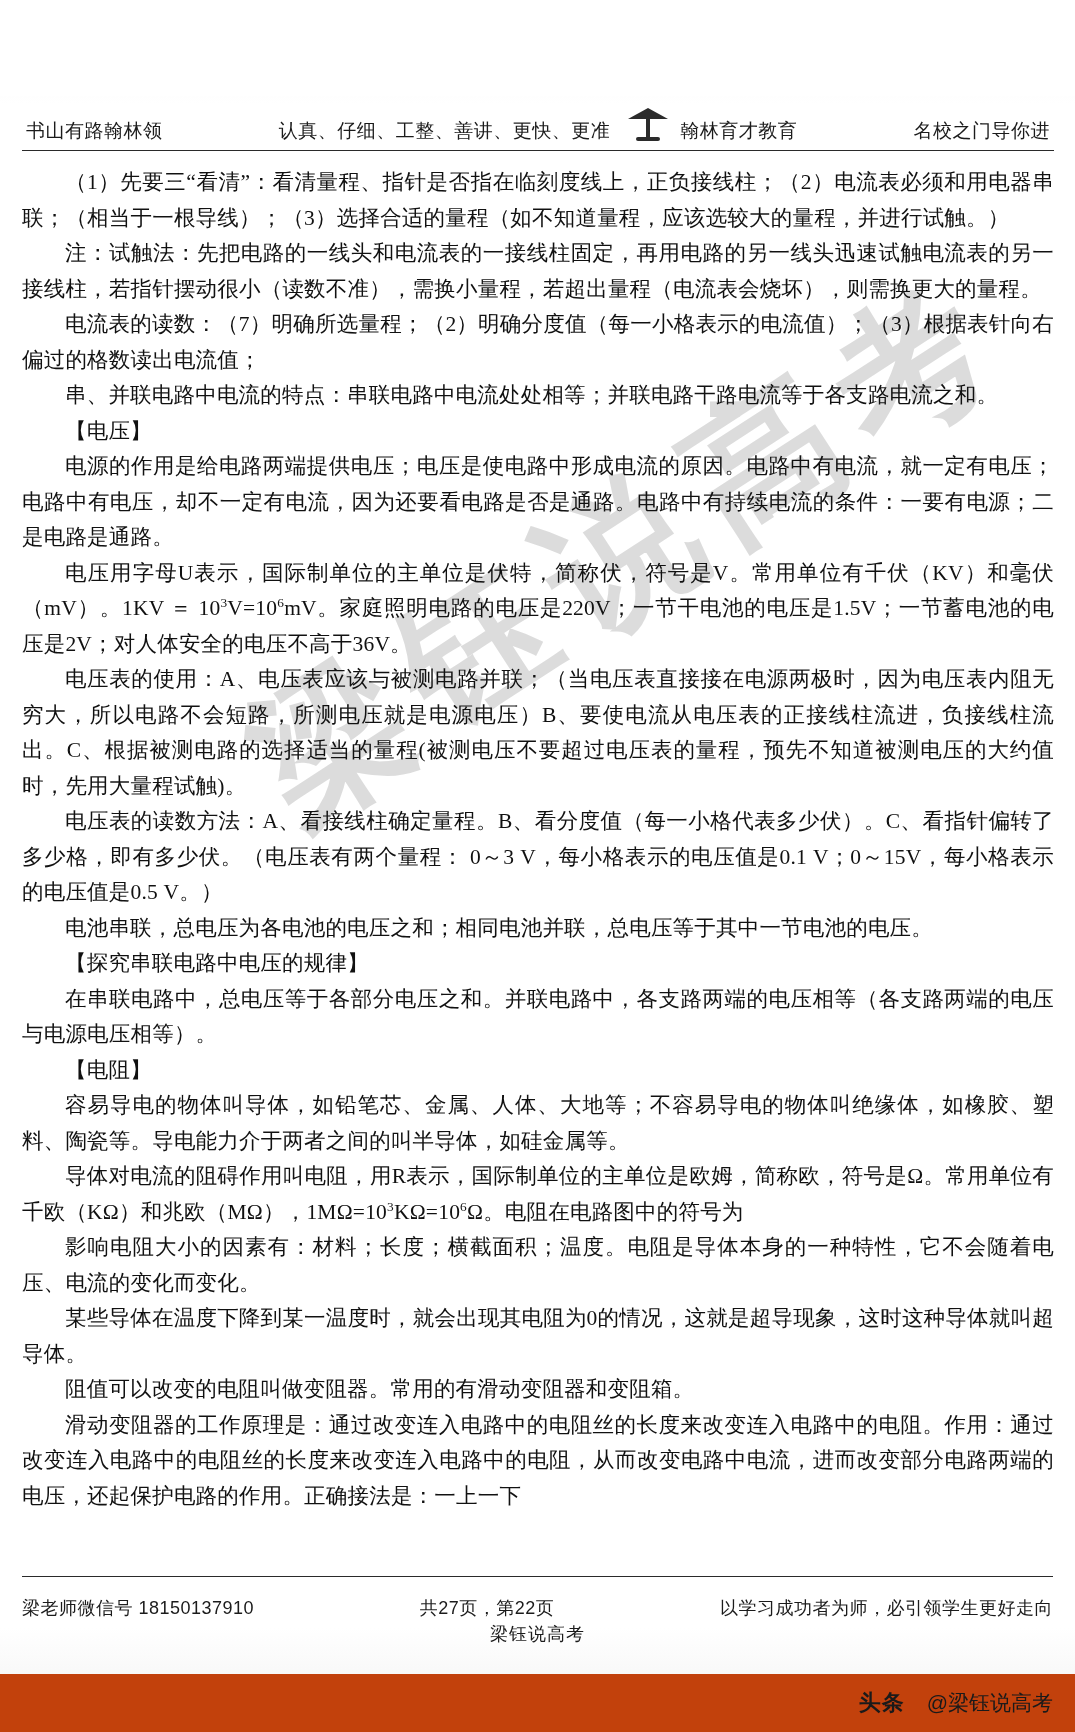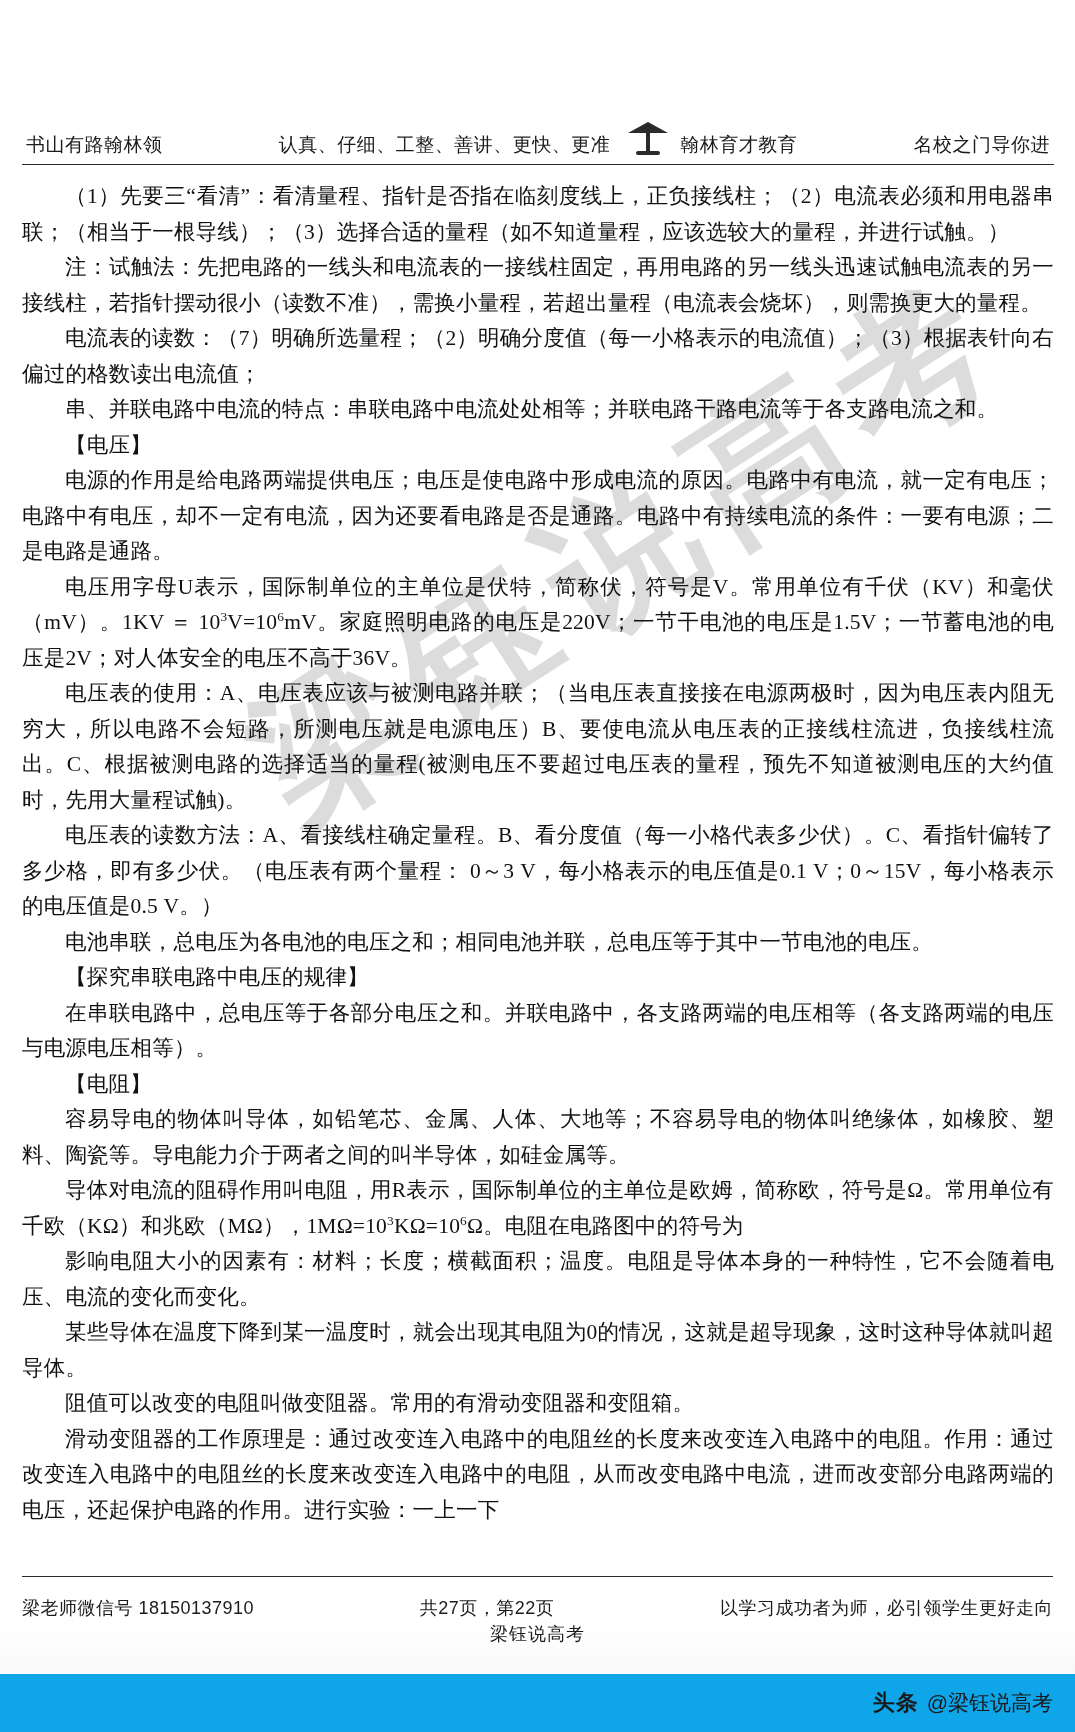--- a/index.html
+++ b/index.html
@@ -25,21 +25,21 @@
   
   .scan-shade {
     position: absolute;
     left: 0; top: 0; right: 0; bottom: 0;
     background: linear-gradient(180deg, #f3f3f3 0%, #ffffff 6%, #ffffff 94%, #f0f0f0 100%);
     pointer-events: none;
   }
   .content {
     position: absolute;
     left: 22px;
-    top: 118px;
+    top: 104px;
     width: 1032px;
   }
   
   .doc-header {
     display: flex;
     align-items: flex-end;
     justify-content: space-between;
     font-size: 19px;
     letter-spacing: 0.5px;
     padding: 0 4px 4px 4px;
@@ -153,42 +153,42 @@
     margin-top: 2px;
     letter-spacing: 1px;
   }
   
   .bottom-bar {
     position: absolute;
     left: 0;
     bottom: 0;
     width: 1075px;
     height: 58px;
-    background: #0ea5e9;
+    background: #c2410c;
     display: flex;
     align-items: center;
     justify-content: flex-end;
     padding-right: 22px;
     box-sizing: border-box;
   }
   .toutiao {
     display: flex;
     align-items: center;
     gap: 8px;
     font-size: 21px;
     color: #222;
   }
   .toutiao .tt-logo {
     display: inline-block;
     font-weight: bold;
     font-size: 22px;
     letter-spacing: 1px;
     color: #1a1a1a;
   }
-  .toutiao .tt-name { color: #1a1a1a; }
+  .toutiao .tt-name { color: #1a1a1a; margin-left: 14px; }
   .top-strip {
     position: absolute;
     left: 0; top: 0;
     width: 1075px; height: 96px;
     background: #ffffff;
   }
 </style>
 </head>
 <body>
 
@@ -228,21 +228,21 @@
         <p class="para">电压表的读数方法：A、看接线柱确定量程。B、看分度值（每一小格代表多少伏）。C、看指针偏转了多少格，即有多少伏。（电压表有两个量程： 0～3 V，每小格表示的电压值是0.1 V；0～15V，每小格表示的电压值是0.5 V。）</p>
         <p class="para">电池串联，总电压为各电池的电压之和；相同电池并联，总电压等于其中一节电池的电压。</p>
         <p class="para bracket-head">【探究串联电路中电压的规律】</p>
         <p class="para">在串联电路中，总电压等于各部分电压之和。并联电路中，各支路两端的电压相等（各支路两端的电压与电源电压相等）。</p>
         <p class="para bracket-head">【电阻】</p>
         <p class="para">容易导电的物体叫导体，如铅笔芯、金属、人体、大地等；不容易导电的物体叫绝缘体，如橡胶、塑料、陶瓷等。导电能力介于两者之间的叫半导体，如硅金属等。</p>
         <p class="para">导体对电流的阻碍作用叫电阻，用R表示，国际制单位的主单位是欧姆，简称欧，符号是Ω。常用单位有千欧（KΩ）和兆欧（MΩ），1MΩ=10<span class="sup">3</span>KΩ=10<span class="sup">6</span>Ω。电阻在电路图中的符号为</p>
         <p class="para">影响电阻大小的因素有：材料；长度；横截面积；温度。电阻是导体本身的一种特性，它不会随着电压、电流的变化而变化。</p>
         <p class="para">某些导体在温度下降到某一温度时，就会出现其电阻为0的情况，这就是超导现象，这时这种导体就叫超导体。</p>
         <p class="para">阻值可以改变的电阻叫做变阻器。常用的有滑动变阻器和变阻箱。</p>
-        <p class="para">滑动变阻器的工作原理是：通过改变连入电路中的电阻丝的长度来改变连入电路中的电阻。作用：通过改变连入电路中的电阻丝的长度来改变连入电路中的电阻，从而改变电路中电流，进而改变部分电路两端的电压，还起保护电路的作用。进行实验：一上一下</p>
+        <p class="para">滑动变阻器的工作原理是：通过改变连入电路中的电阻丝的长度来改变连入电路中的电阻。作用：通过改变连入电路中的电阻丝的长度来改变连入电路中的电阻，从而改变电路中电流，进而改变部分电路两端的电压，还起保护电路的作用。正确接法是：一上一下</p>
       </div>
   </div>
 
   <div class="doc-footer">
     <div class="footer-row">
       <span class="f-left">梁老师微信号 18150137910</span>
       <span class="f-mid">共27页，第22页</span>
       <span class="f-right">以学习成功者为师，必引领学生更好走向</span>
     </div>
     <div class="footer-center">梁钰说高考</div>

